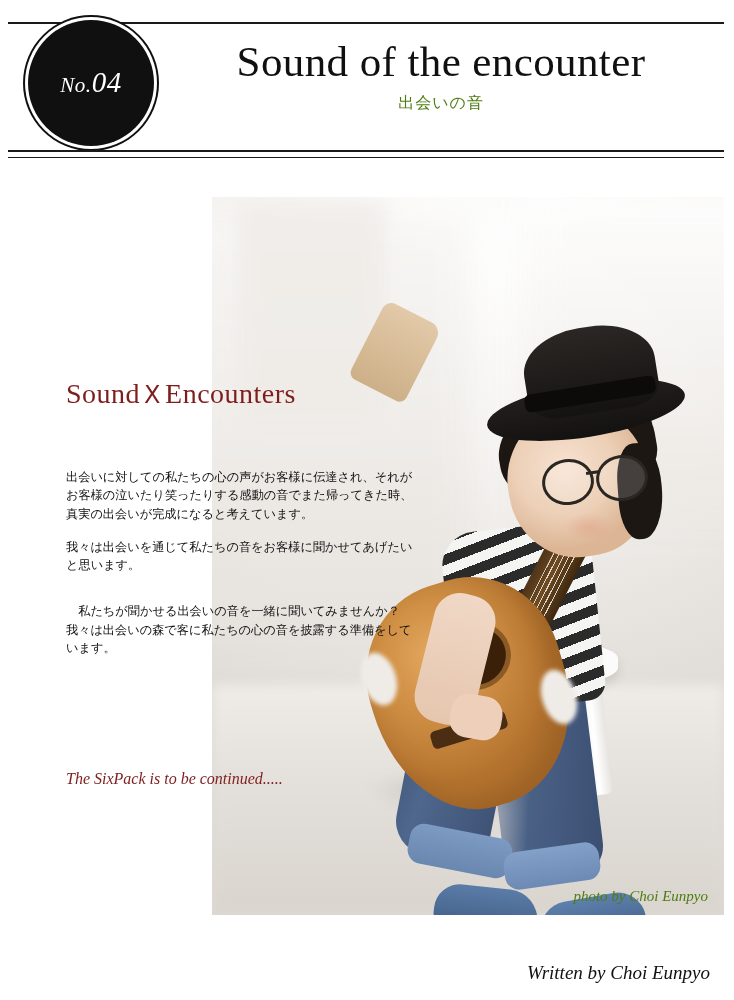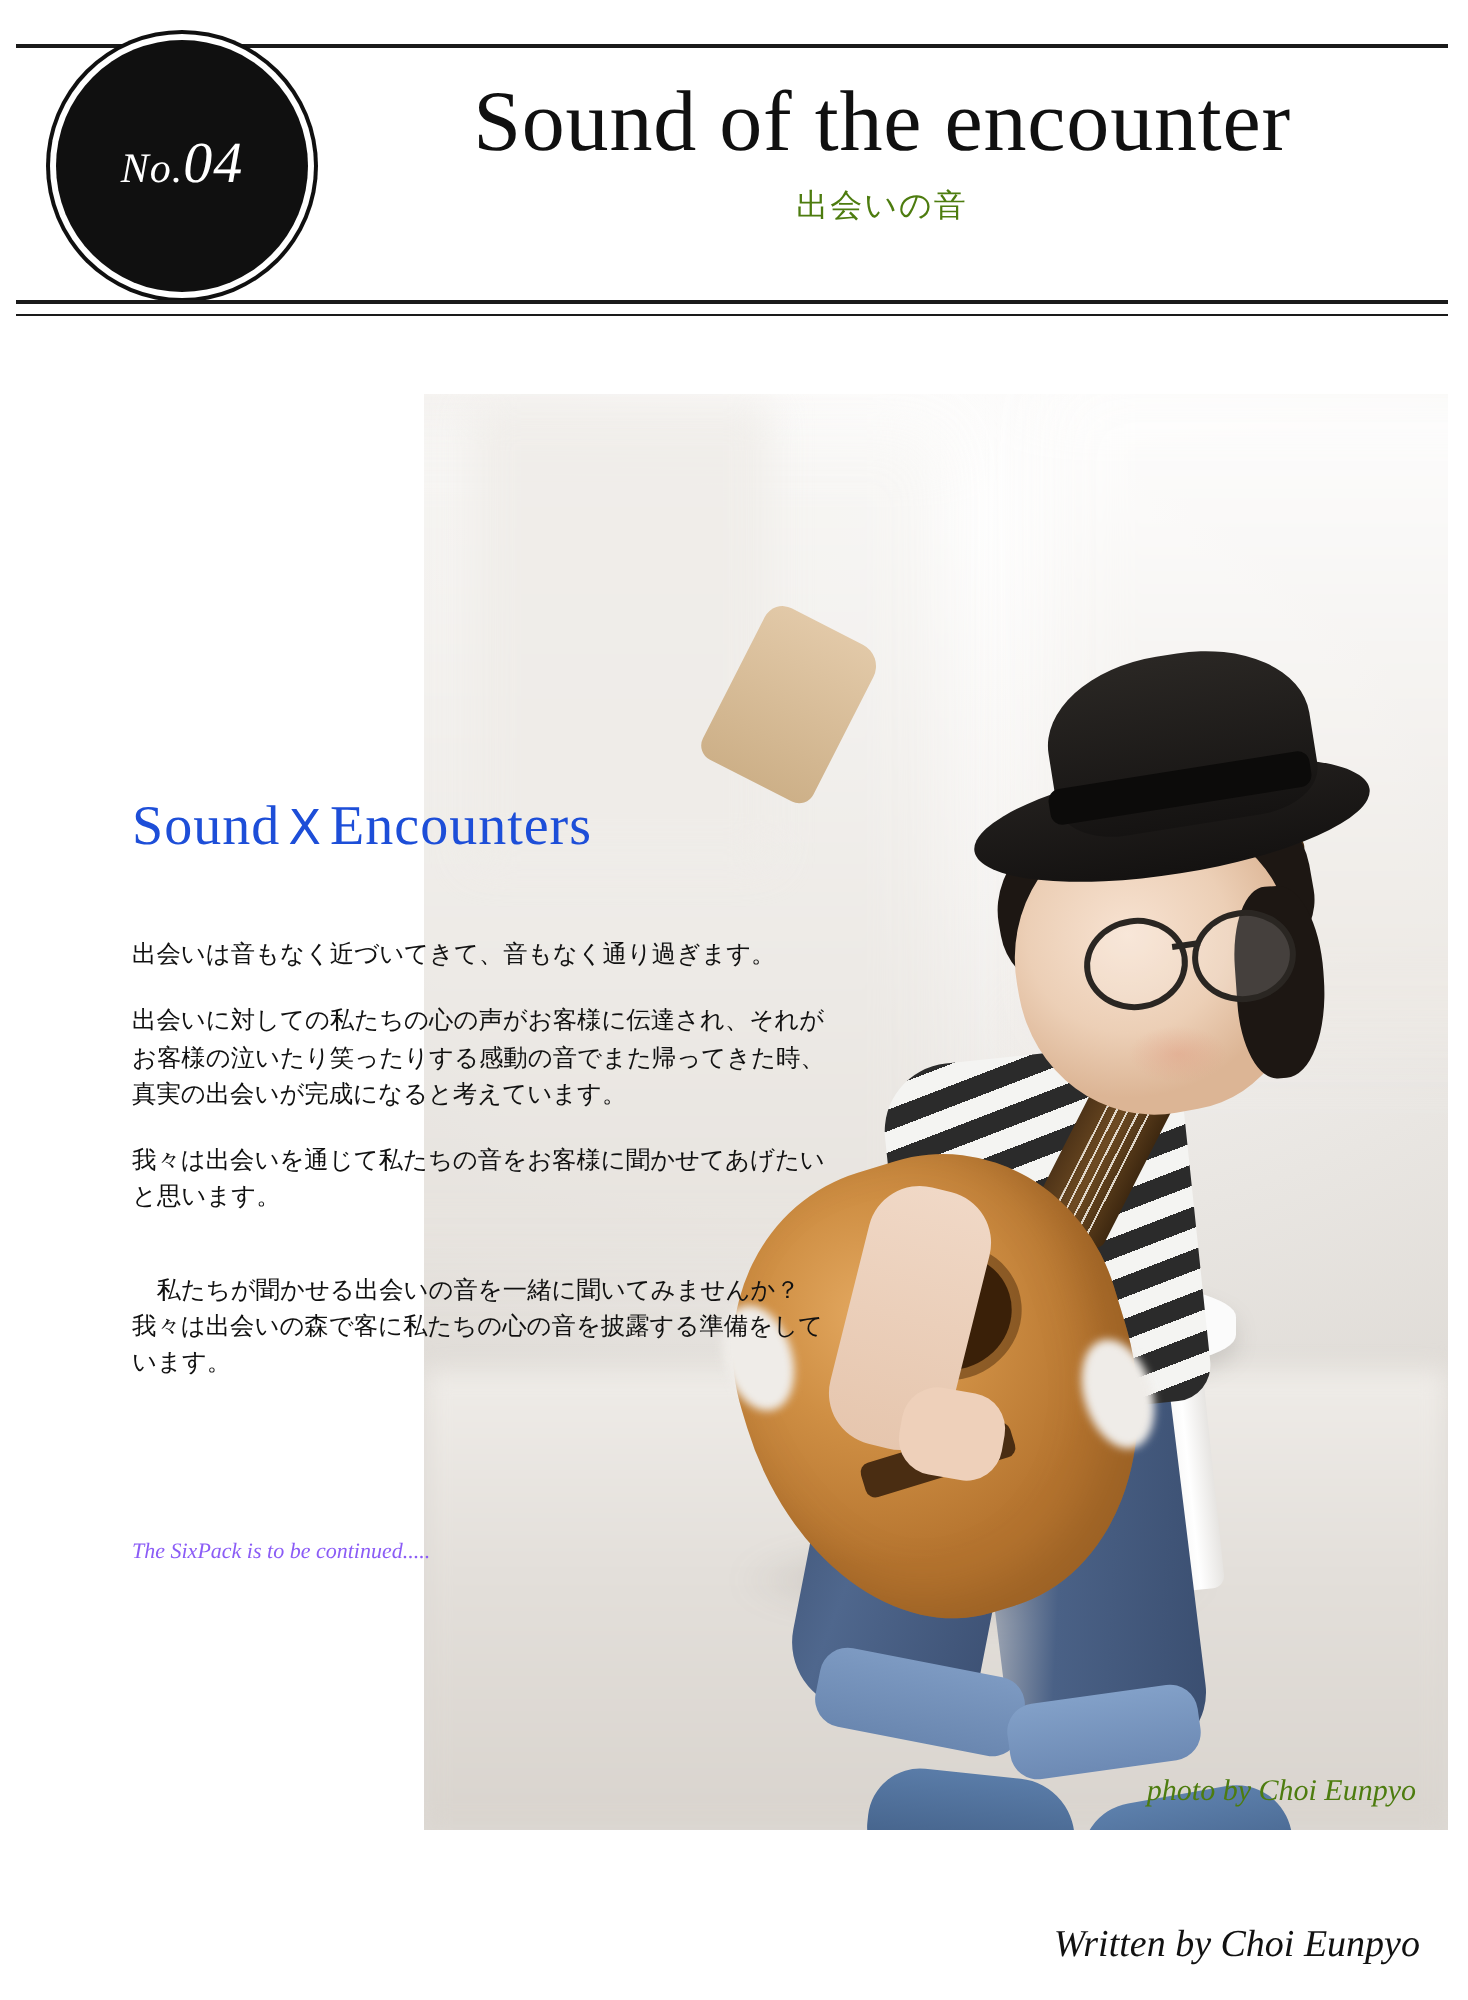--- a/index.html
+++ b/index.html
@@ -424,24 +424,24 @@
     font-family: "Liberation Serif", serif;
     font-style: italic;
     font-size: 15px;
     color: #4d7c0f;
   }
 
   
   .headline {
     position: absolute;
     left: 66px;
-    top: 398px;
+    top: 378px;
     font-family: "Liberation Serif", serif;
     font-size: 28px;
-    color: #1d4ed8;
+    color: #7f1d1d;
     letter-spacing: 0.5px;
     white-space: nowrap;
   }
   .headline .x {
     font-family: "DejaVu Sans", sans-serif;
     font-size: 24px;
     padding: 0 4px;
   }
   .body-copy {
     position: absolute;
@@ -459,22 +459,22 @@
   .body-copy p.indent {
     text-indent: 1em;
     margin-top: 28px;
   }
   .closing {
     position: absolute;
     left: 66px;
     top: 770px;
     font-family: "Liberation Serif", serif;
     font-style: italic;
-    font-size: 11px;
-    color: #8b5cf6;
+    font-size: 16px;
+    color: #7f1d1d;
   }
 
   
   .footer-credit {
     position: absolute;
     right: 24px;
     bottom: 16px;
     font-family: "Liberation Serif", serif;
     font-style: italic;
     font-size: 19px;
@@ -549,21 +549,20 @@
   </div>
 
   <div class="photo-credit">photo by Choi Eunpyo</div>
 </div>
 
 <div class="headline">
   <span>Sound</span><span class="x">X</span><span>Encounters</span>
 </div>
 
 <div class="body-copy">
-  <p>出会いは音もなく近づいてきて、音もなく通り過ぎます。</p>
   <p>出会いに対しての私たちの心の声がお客様に伝達され、それがお客様の泣いたり笑ったりする感動の音でまた帰ってきた時、真実の出会いが完成になると考えています。</p>
   <p>我々は出会いを通じて私たちの音をお客様に聞かせてあげたいと思います。</p>
   <p class="indent">私たちが聞かせる出会いの音を一緒に聞いてみませんか？我々は出会いの森で客に私たちの心の音を披露する準備をしています。</p>
 </div>
 
 <div class="closing">The SixPack is to be continued.....</div>
 
 <div class="footer-credit">Written by Choi Eunpyo</div>
 
 </body></html>

